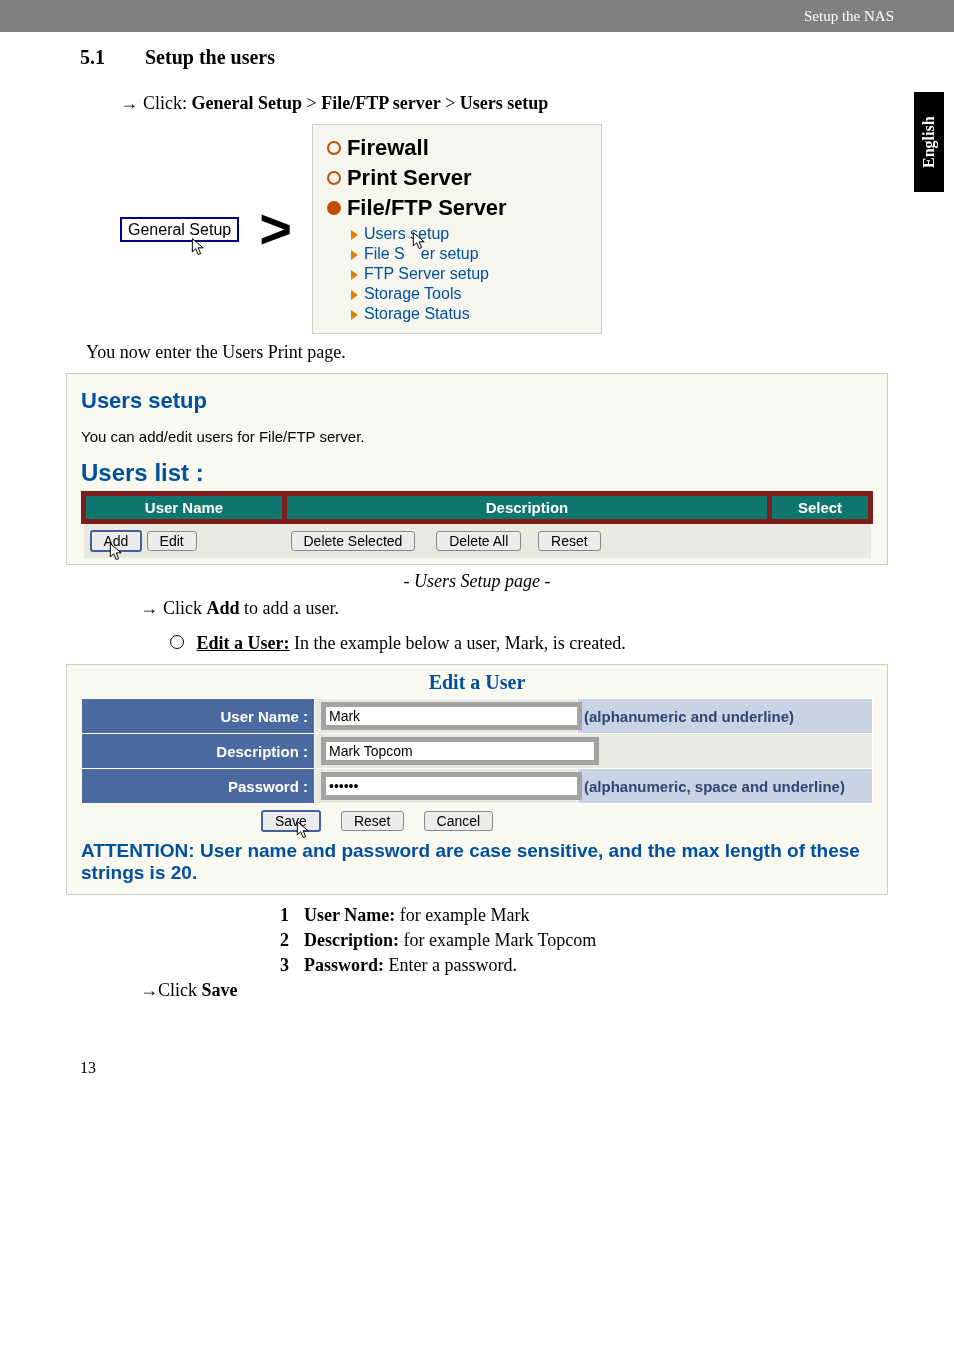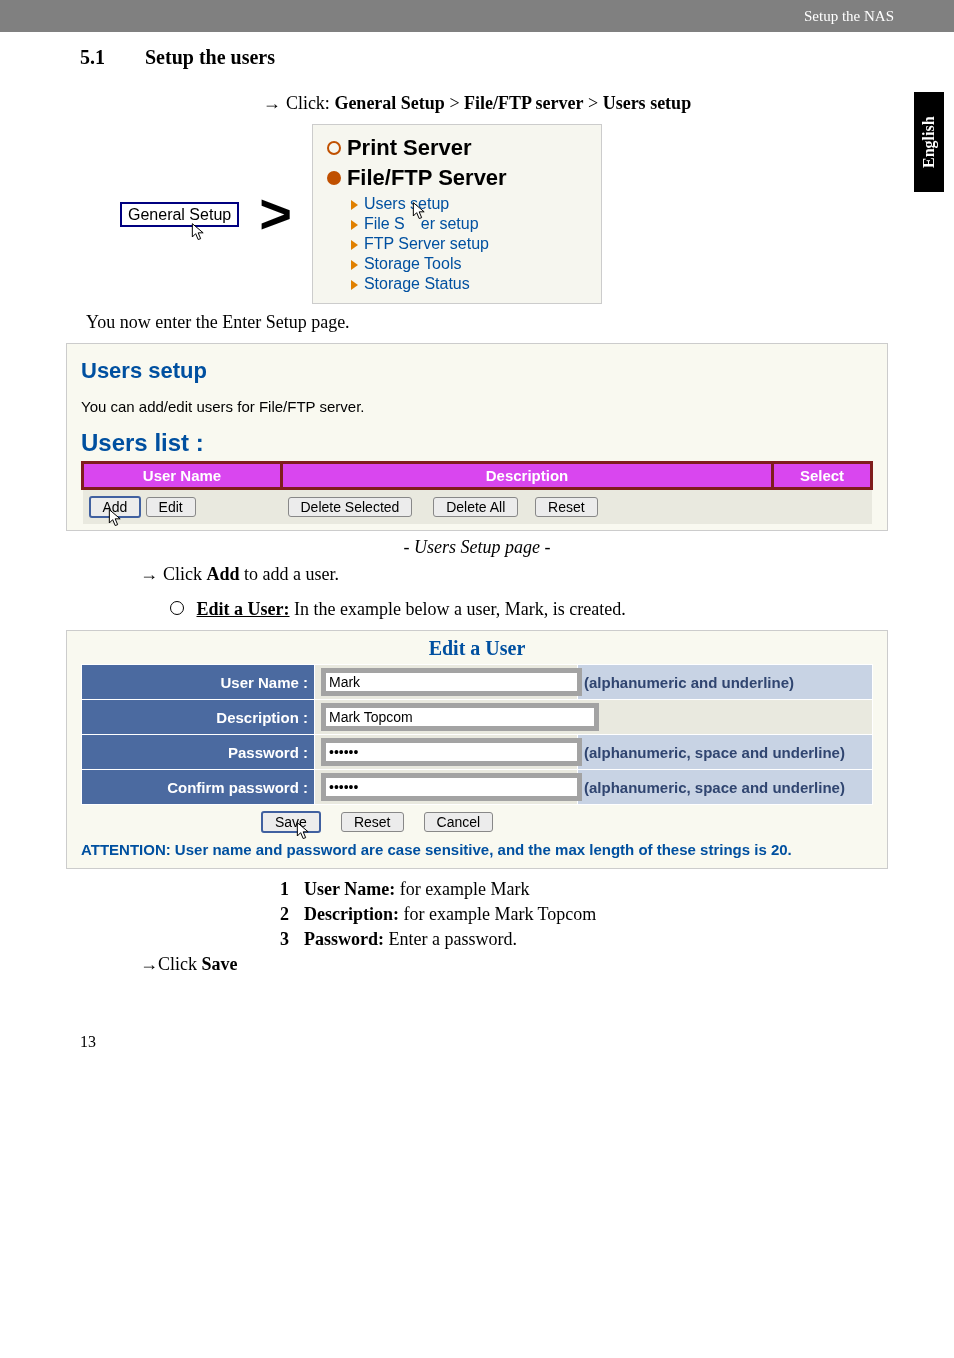--- a/index.html
+++ b/index.html
@@ -43,22 +43,22 @@
     font-weight: bold;
     font-size: 20px;
     margin-top: 6px;
     margin-bottom: 24px;
   }
   .section-heading .num {
     display: inline-block;
     width: 60px;
   }
   .click-path {
+    margin-left: 40px;
     margin-bottom: 8px;
-    text-align: center;
   }
   .arrow { font-family: Arial, sans-serif; }
 
   .nav-fig {
     display:flex;
     align-items:center;
     gap:20px;
     margin:10px 0 8px 40px;
   }
   .general-setup-btn {
@@ -127,26 +127,26 @@
     margin:10px 0 4px 0;
     font-family:Arial,sans-serif;
   }
   .panel-text {
     font-family:Arial,sans-serif;
     font-size:15px;
     margin:6px 0 14px 0;
   }
   .ul-table { width:100%; border-collapse:collapse; }
   .ul-table th {
-    background:#d946ef;
+    background:#0f766e;
     color:#fff;
     font-family:Arial,sans-serif;
     font-size:15px;
     font-weight:bold;
-    border:3px solid #7f1d1d;
+    border:5px solid #7f1d1d;
     padding:3px 8px;
     text-align:center;
   }
   .ul-table td {
     background:#e9e9df;
     padding:6px;
     font-family:Arial,sans-serif;
     font-size:15px;
   }
   .win-btn {
@@ -176,21 +176,21 @@
   .form-table td { border:1px solid #fff; padding:3px 6px; font-family:Arial,sans-serif; font-size:15px; }
   .lbl { background:#4b6aa0; color:#fff; font-weight:bold; text-align:right; width:220px;}
   .fld { background:#e9e9df; }
   .hint { background:#c8d3e4; color:#304570; font-weight:bold;}
   .txt-input {
     width:98%; font-family:Tahoma,Arial,sans-serif; font-size:14px;
     border:5px solid #a3a3a3; padding:1px 3px; background:#fff;
   }
   .btn-row { text-align:left; padding:6px 0 4px 180px; }
   .attention {
-    font-family:Arial,sans-serif; font-weight:bold; color:#0050a0; font-size:15px; margin:4px 0;
+    font-family:Arial,sans-serif; font-weight:bold; color:#0050a0; font-size:19px; margin:4px 0;
   }
   ol.field-list { margin:10px 0 4px 200px; padding:0; }
   ol.field-list li { font-family:"Times New Roman",serif; font-size:18px; margin:4px 0; }
   ol.field-list li .num { font-weight:bold; display:inline-block; width:24px;}
   .page-num { padding-right:60px; font-size:16px; margin-top:58px;}
 </style>
 </head>
 <body>
 
 <div class="top-gray-bar">
@@ -217,38 +217,39 @@
 
   <div class="nav-fig">
     <div style="position:relative;">
       <span class="general-setup-btn">General Setup</span>
       <svg class="cursor-svg" style="position:absolute; left:70px; top:18px;" viewBox="0 0 20 24">
           <path d="M2 2 L2 18 L6 14 L9 21 L12 20 L9 13 L15 13 Z" fill="#fff" stroke="#000" stroke-width="1.2"></path>
         </svg>
     </div>
     <div class="big-caret">&gt;</div>
     <div class="menu-box">
+      <div class="menu-main"><span class="menu-bullet"></span><span>Firewall</span></div>
       <div class="menu-main"><span class="menu-bullet"></span><span>Print Server</span></div>
       <div class="menu-main"><span class="menu-bullet filled"></span><span>File/FTP Server</span></div>
       <div class="menu-sub" style="position:relative;">
         <span class="tri-bullet"></span><span>Users setup</span>
         <svg class="cursor-svg" style="position:absolute; left:60px; top:6px;" viewBox="0 0 20 24">
             <path d="M2 2 L2 18 L6 14 L9 21 L12 20 L9 13 L15 13 Z" fill="#fff" stroke="#000" stroke-width="1.2"></path>
           </svg>
       </div>
       <div class="menu-sub">
         <span class="tri-bullet"></span><span>File S</span><span style="visibility:hidden;">xx</span><span>er setup</span>
       </div>
       <div class="menu-sub"><span class="tri-bullet"></span><span>FTP Server setup</span></div>
       <div class="menu-sub"><span class="tri-bullet"></span><span>Storage Tools</span></div>
       <div class="menu-sub"><span class="tri-bullet"></span><span>Storage Status</span></div>
     </div>
   </div>
 
-  <div style="margin:6px 0 4px 6px;">You now enter the Enter Setup page.</div>
+  <div style="margin:6px 0 4px 6px;">You now enter the Users Print page.</div>
 
   <div class="full-panel">
     <div class="panel-title">Users setup</div>
     <div class="panel-text">You can add/edit users for File/FTP server.</div>
     <div class="panel-sub">Users list  :</div>
     <table class="ul-table">
       <tbody>
           <tr>
         <th style="width:180px;">User Name</th>
         <th>Description</th>
@@ -301,25 +302,20 @@
       </tr>
       <tr>
         <td class="lbl">Description  :</td>
         <td class="fld" colspan="2"><input class="txt-input" style="width: 48%;" value="Mark Topcom"></td>
       </tr>
       <tr>
         <td class="lbl">Password  :</td>
         <td class="fld"><input class="txt-input" value="••••••" style=""></td>
         <td class="hint">(alphanumeric, space and underline)</td>
       </tr>
-      <tr>
-        <td class="lbl">Confirm password  :</td>
-        <td class="fld"><input class="txt-input" value="••••••" style=""></td>
-        <td class="hint">(alphanumeric, space and underline)</td>
-      </tr>
     </tbody>
       </table>
     <div class="btn-row" style="position:relative;">
       <button class="win-btn highlight">Save</button>
       &nbsp;&nbsp;
       <button class="win-btn">Reset</button>
       &nbsp;&nbsp;
       <button class="win-btn">Cancel</button>
       <svg class="cursor-svg" style="position:absolute; left:214px; top:16px;" viewBox="0 0 20 24">
           <path d="M2 2 L2 18 L6 14 L9 21 L12 20 L9 13 L15 13 Z" fill="#fff" stroke="#000" stroke-width="1.2"></path>

